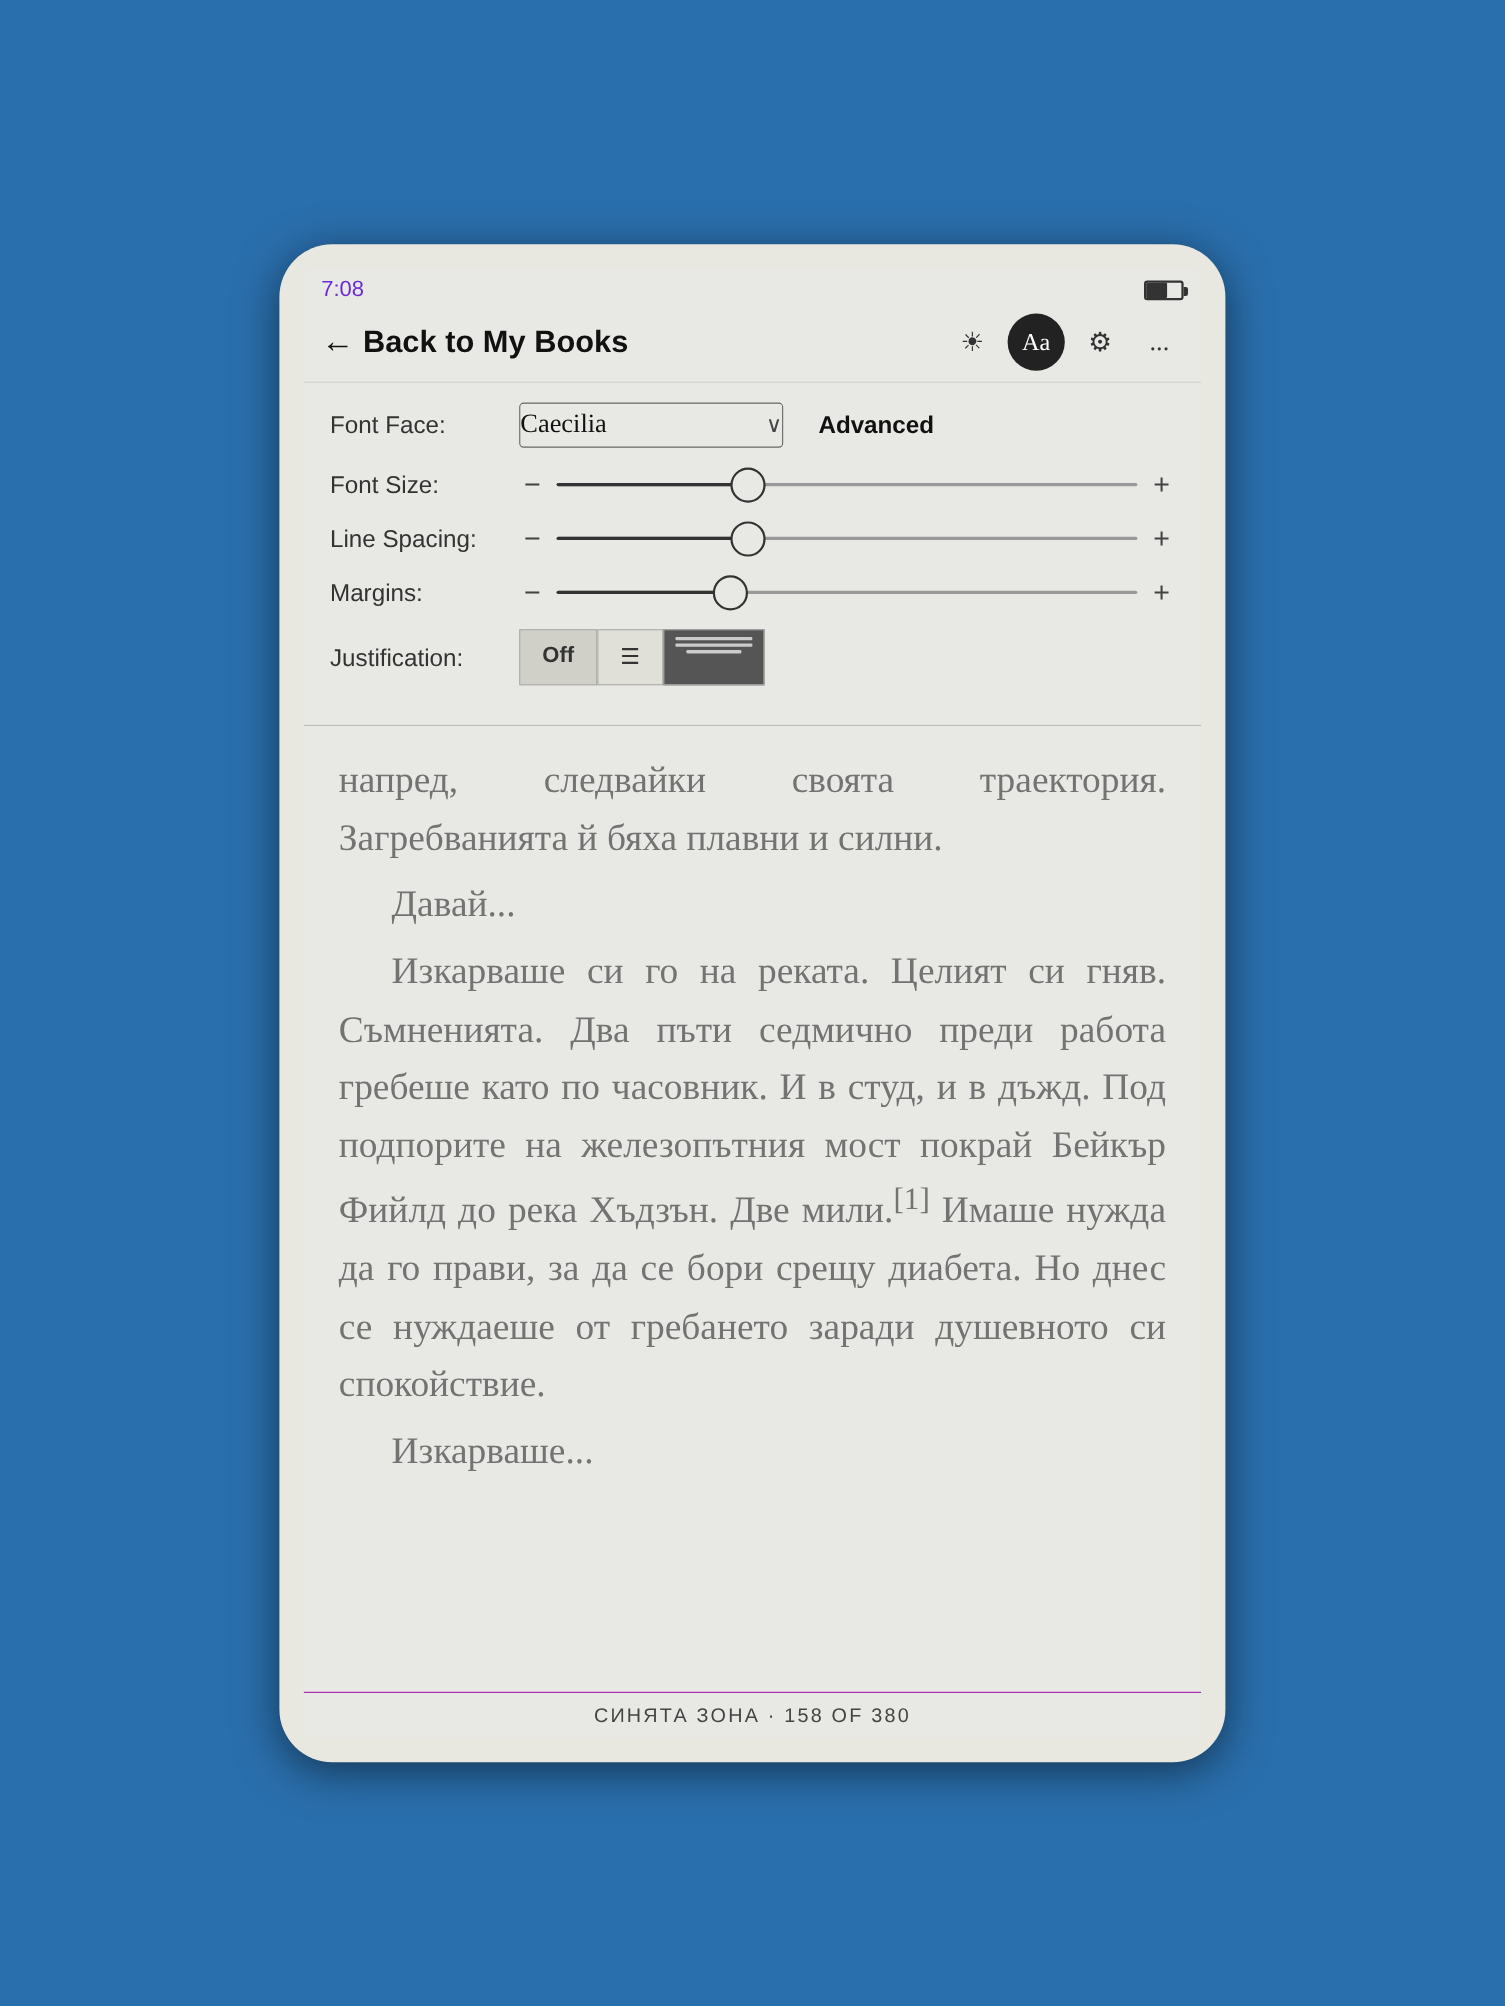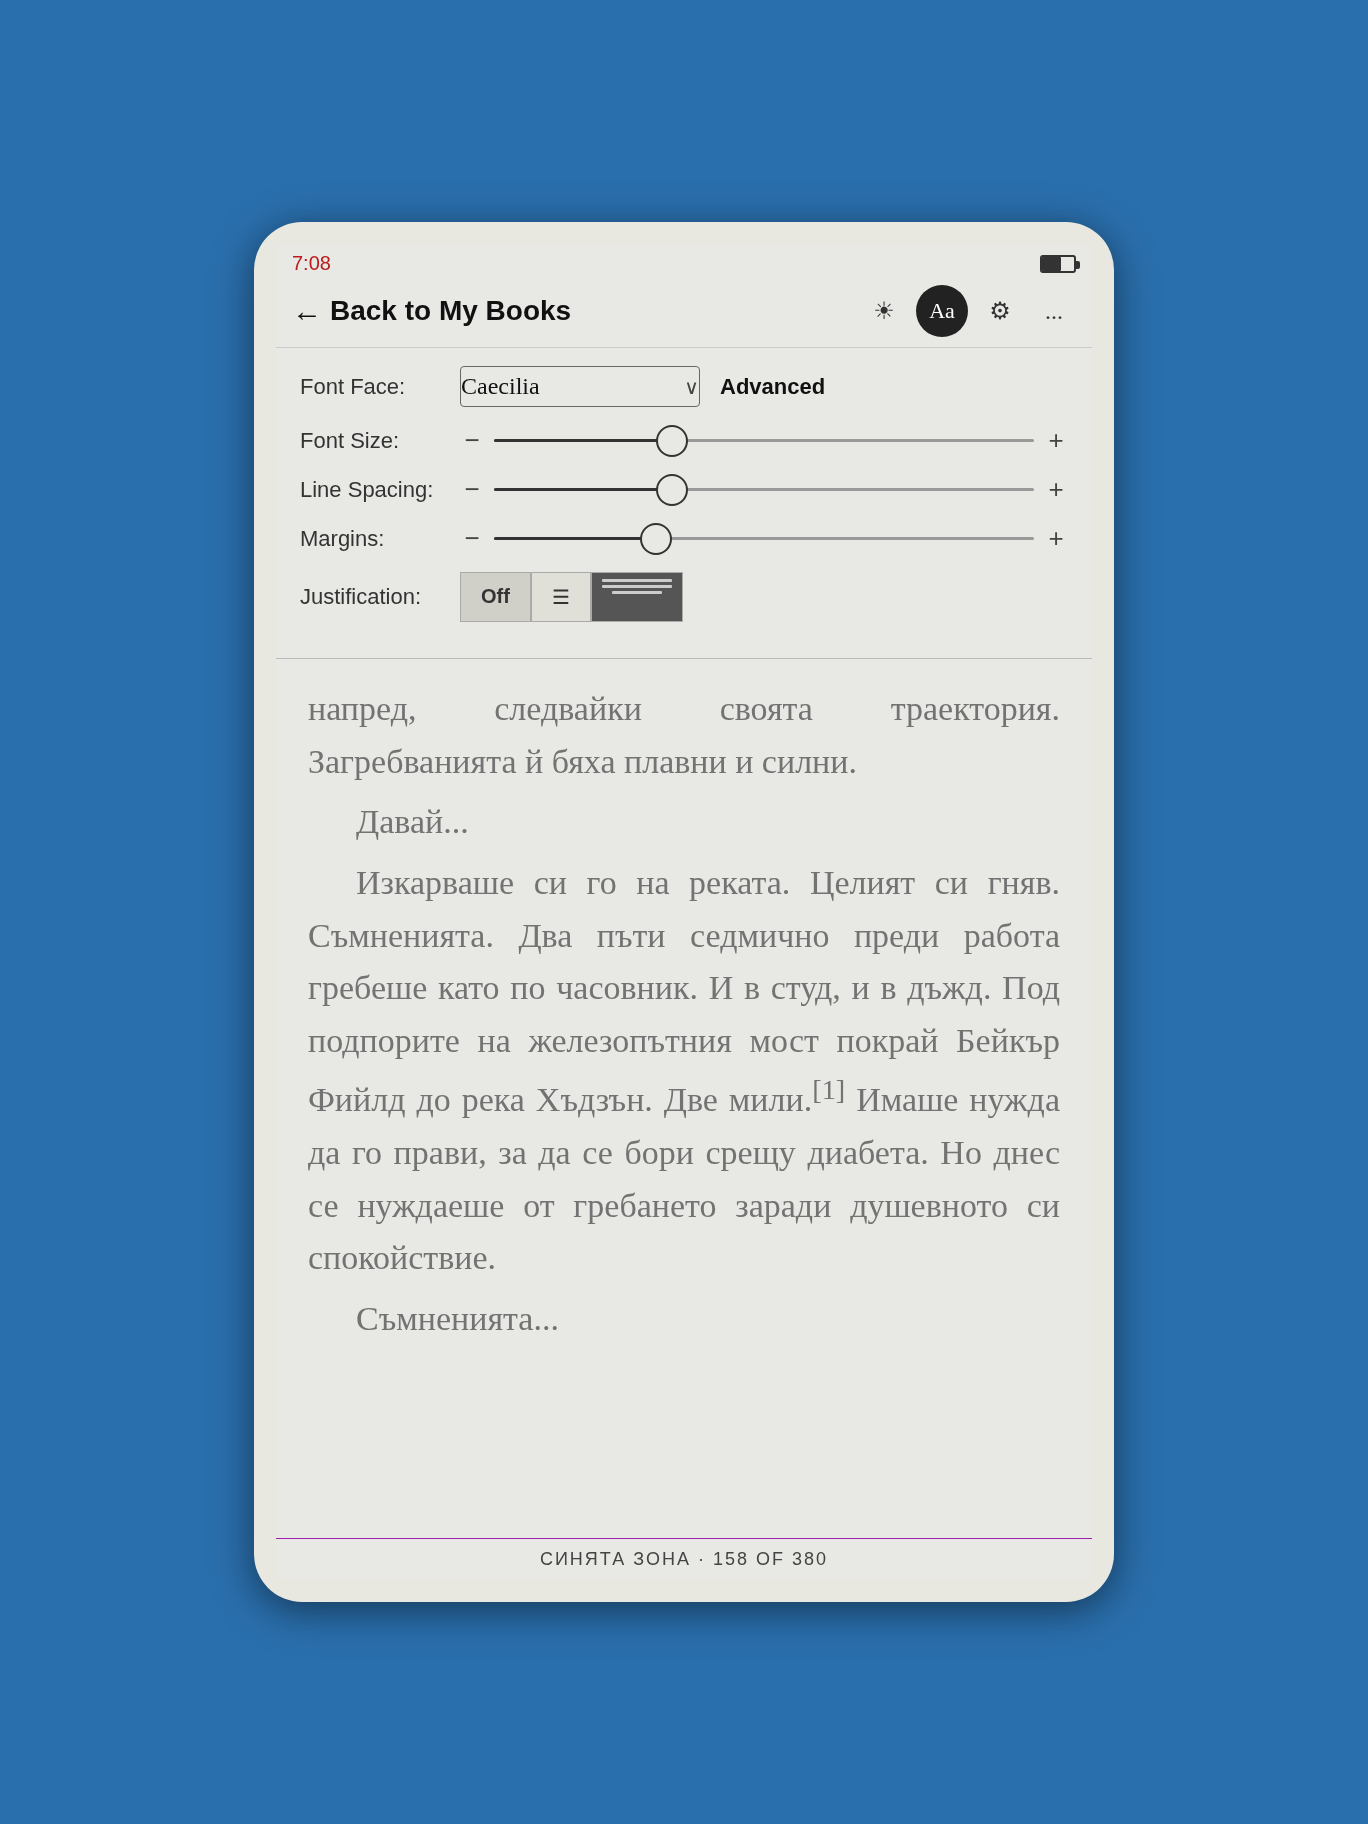--- a/index.html
+++ b/index.html
@@ -35,21 +35,21 @@
       position: relative;
     }
 
     
     .status-bar {
       display: flex;
       justify-content: space-between;
       align-items: center;
       padding: 8px 16px 4px 16px;
       font-size: 20px;
-      color: #b91c1c;
+      color: #6d28d9;
       font-family: Arial, sans-serif;
     }
 
     .battery-icon {
       width: 36px;
       height: 18px;
       border: 2px solid #333;
       border-radius: 3px;
       position: relative;
       display: inline-block;
@@ -127,20 +127,21 @@
     .settings-panel {
       background: #e8e8e4;
       padding: 18px 24px;
       border-bottom: 1px solid #bbb;
     }
 
     .setting-row {
       display: flex;
       align-items: center;
       margin-bottom: 18px;
+      gap: 12px;
     }
 
     .setting-label {
       font-family: Arial, sans-serif;
       font-size: 22px;
       color: #333;
       width: 160px;
       flex-shrink: 0;
     }
 
@@ -390,21 +391,21 @@
       </div>
 
     </div>
 
     <div class="book-content">
       <p>напред, следвайки своята траектория. Загребванията й бяха плавни и силни.</p>
       <p class="indent">Давай...</p>
       <p class="indent">
         <span>Изкарваше си го на реката. Целият си гняв. Съмненията. Два пъти седмично преди работа гребеше като по часовник. И в студ, и в дъжд. Под подпорите на железопътния мост покрай Бейкър Фийлд до река Хъдзън. Две мили.</span><sup>[1]</sup><span> Имаше нужда да го прави, за да се бори срещу диабета. Но днес се нуждаеше от гребането заради душевното си спокойствие.</span>
       </p>
-      <p class="indent">Съмненията...</p>
+      <p class="indent">Изкарваше...</p>
     </div>
 
     <div class="footer">
       <span>СИНЯТА ЗОНА</span>
       <span>·</span>
       <span>158 OF 380</span>
     </div>
 
   </div>
 </div>

